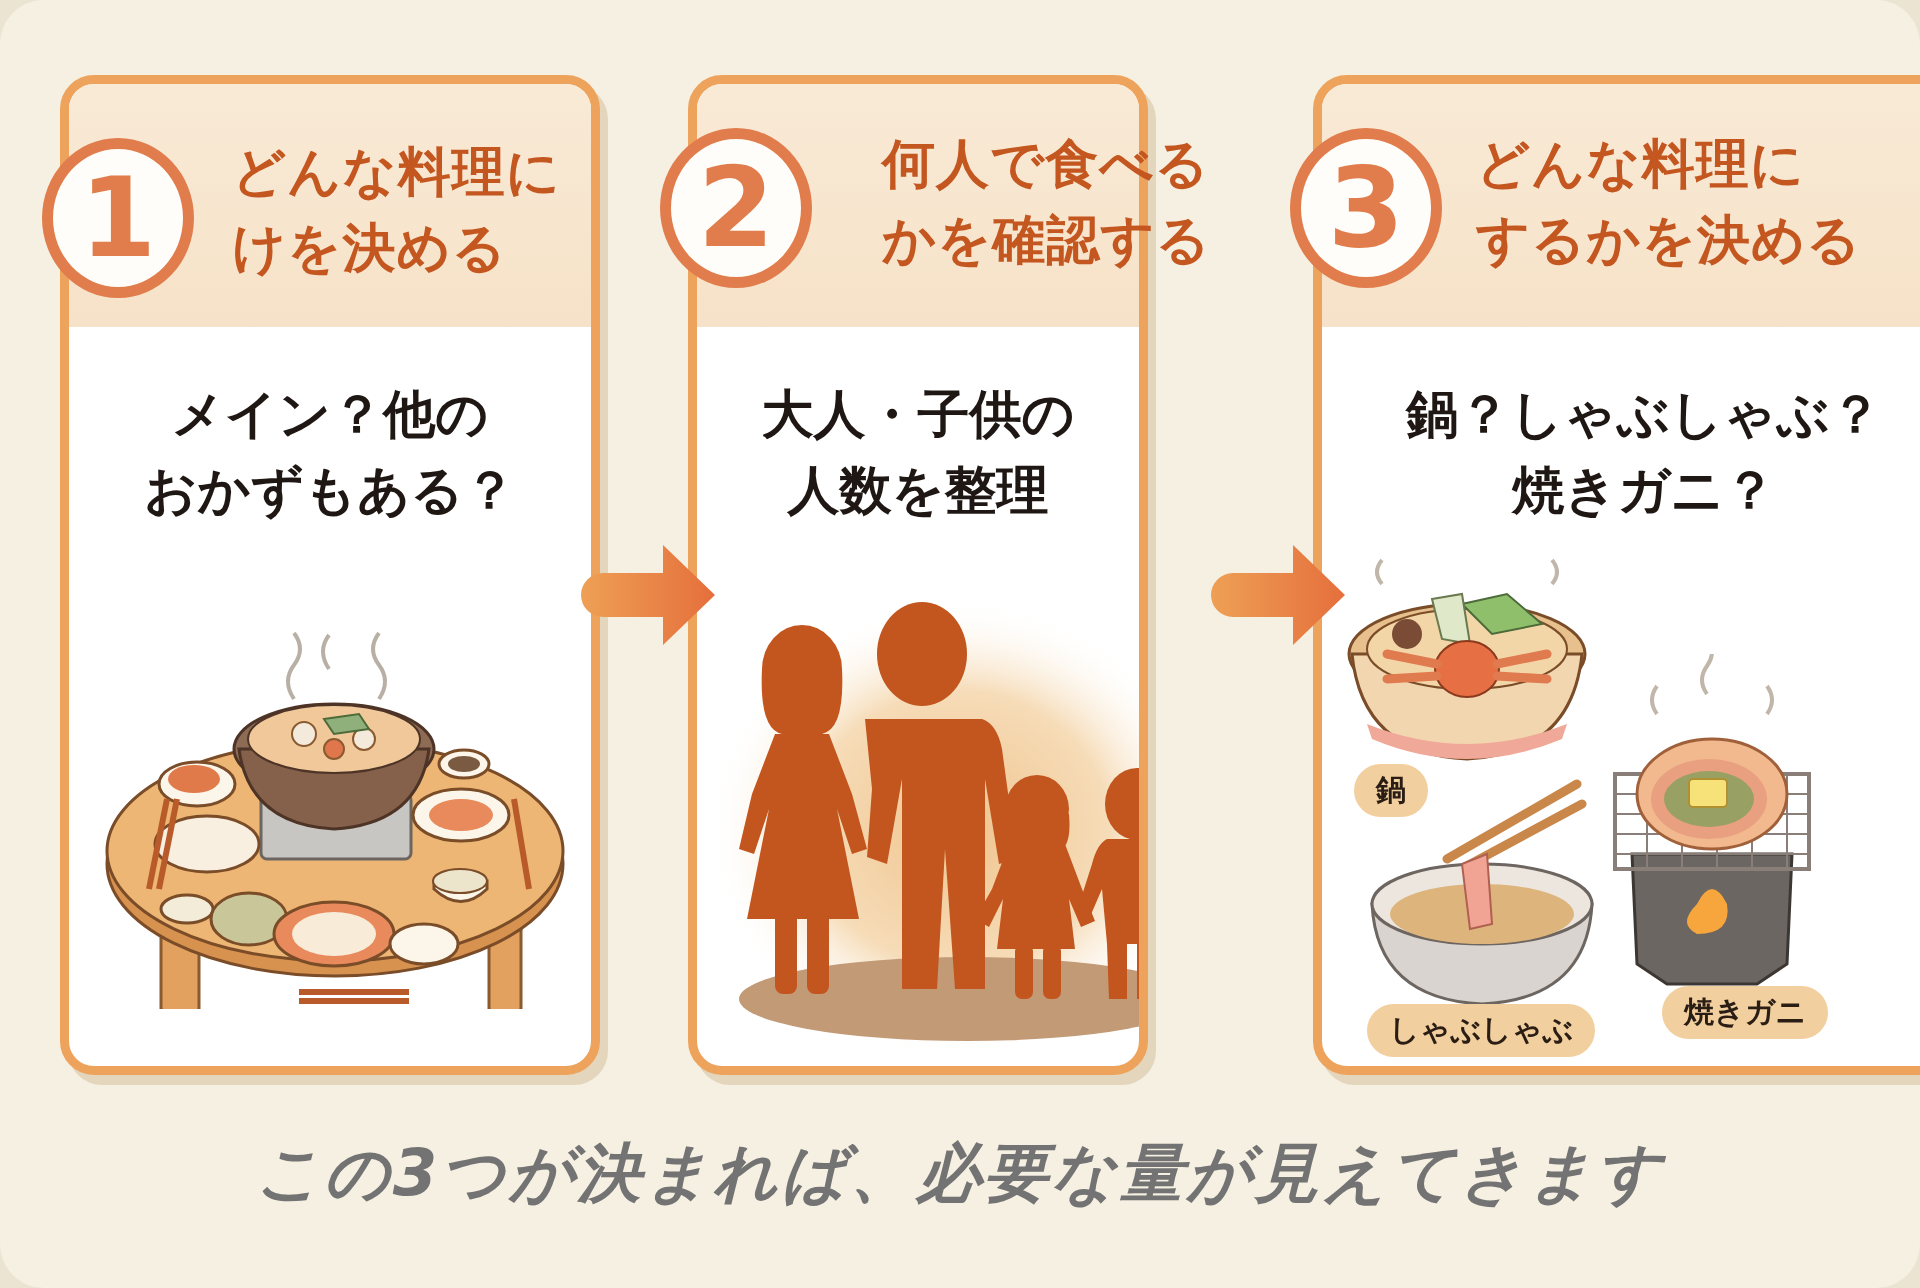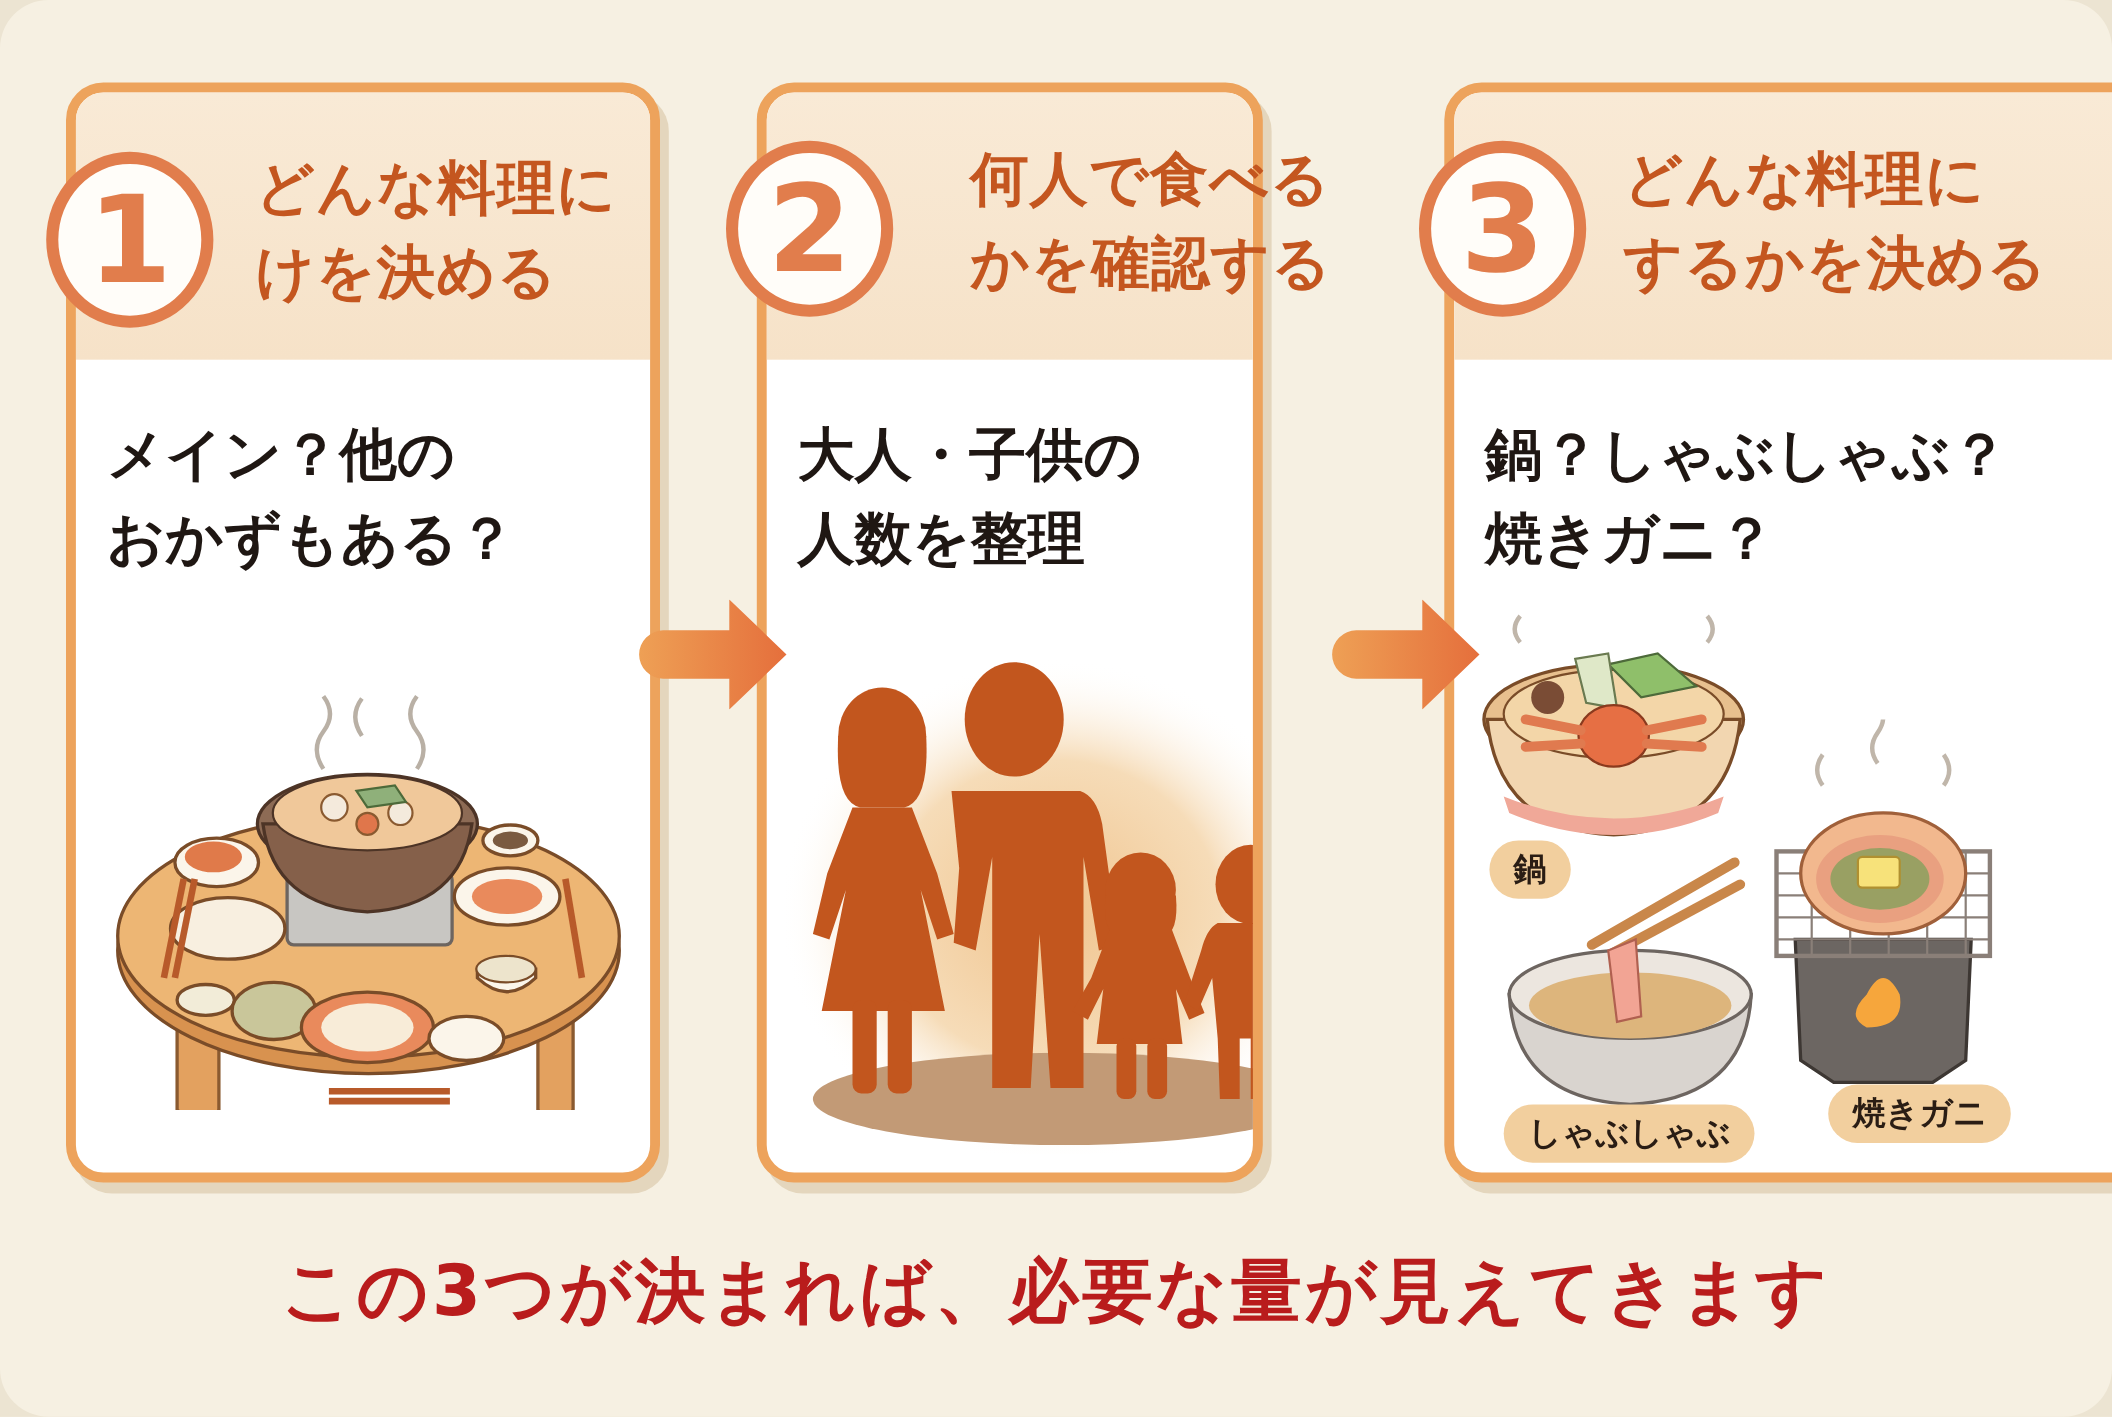--- a/index.html
+++ b/index.html
@@ -28,27 +28,27 @@
     background: #fffdf9; border: 11px solid #e17d4c; box-sizing: border-box;
     display: flex; align-items: center; justify-content: center;
     color: #e17d4c; font-weight: bold; font-size: 110px; line-height: 1;
     z-index: 3;
   }
   .head-title {
     position: absolute; color: #c4561f; font-weight: bold;
     font-size: 53px; line-height: 76px; letter-spacing: 1px; z-index: 3;
   }
   .body-q {
-    position: absolute; left: 0; right: 0; 
-    color: #1f1713; font-weight: bold; font-size: 52px; line-height: 76px; padding-left: 28px;
+    position: absolute; left: 0; right: 0; text-align: center;
+    color: #1f1713; font-weight: bold; font-size: 52px; line-height: 76px;
   }
   .arrow { position: absolute; z-index: 5; }
   .footer {
     position: absolute; left: 0; right: 0; top: 1130px; text-align: center;
-    color: #b91c1c; font-weight: bold; font-size: 64px; letter-spacing: 3px;
+    color: #737373; font-weight: bold; font-size: 64px; letter-spacing: 3px; font-style: italic;
   }
   .dish-label {
     position: absolute; background: #f2cf9e; border-radius: 30px;
     color: #2a1d14; font-weight: bold; font-size: 30px;
     padding: 6px 22px; white-space: nowrap;
   }
   svg { display: block; }
 </style>
 </head>
 <body>

